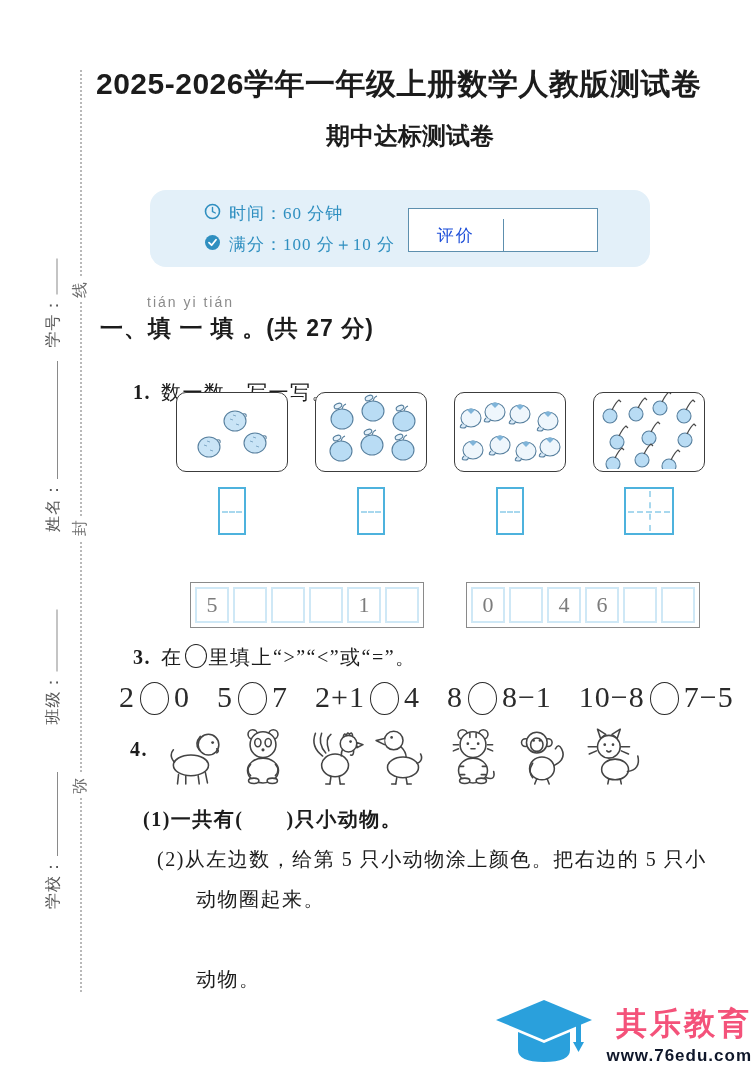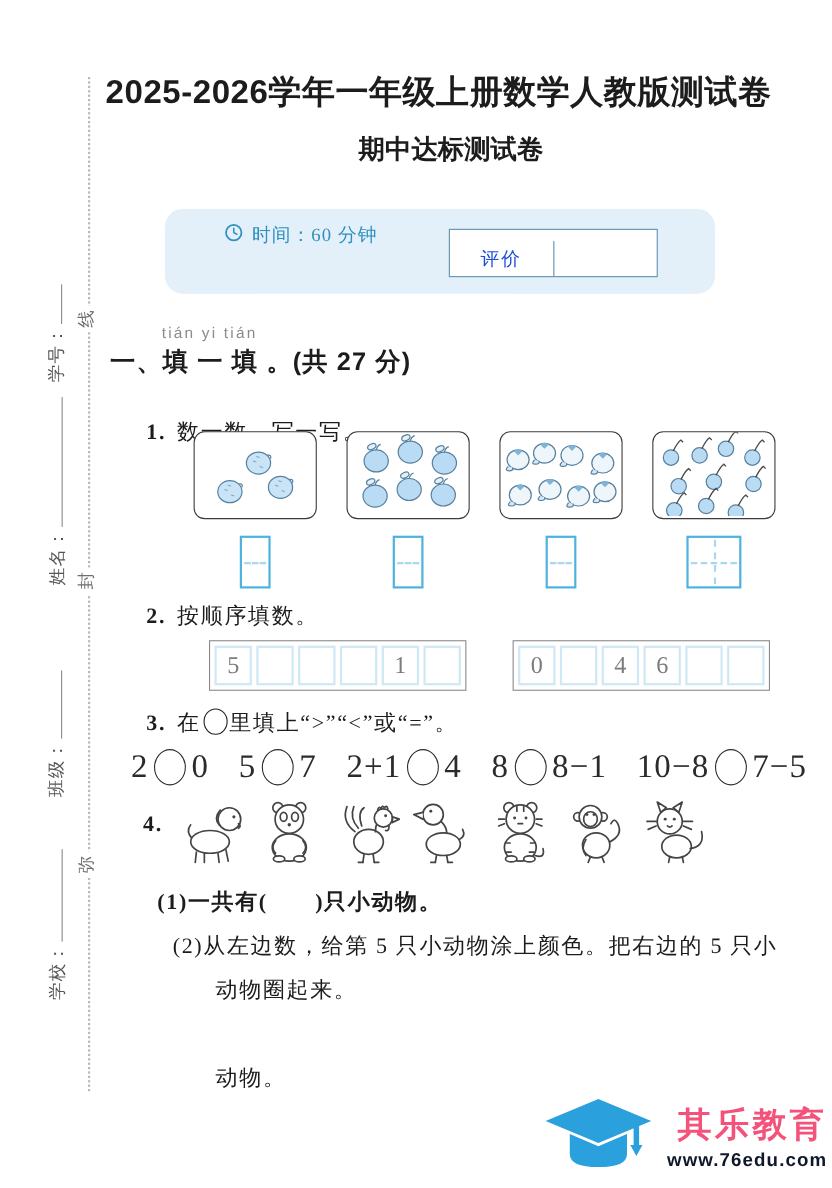--- a/index.html
+++ b/index.html
@@ -104,20 +104,29 @@
 
   <div class="info-panel">
     <div class="info-row r1">
       <span>
         <svg width="17" height="17" viewBox="0 0 17 17">
             <circle cx="8.5" cy="8.5" r="7" fill="none" stroke="#2f8fc0" stroke-width="1.6"></circle>
             <path d="M8.5 4.5 V8.5 L11.3 10" fill="none" stroke="#2f8fc0" stroke-width="1.4" stroke-linecap="round"></path>
           </svg>
       </span>
       <span>时间：60 分钟</span>
+    </div>
+    <div class="info-row r2">
+      <span>
+        <svg width="17" height="17" viewBox="0 0 17 17">
+            <circle cx="8.5" cy="8.5" r="7.5" fill="#2f8fc0"></circle>
+            <path d="M5 8.7 L7.6 11.2 L12 5.8" fill="none" stroke="#fff" stroke-width="1.8" stroke-linecap="round" stroke-linejoin="round"></path>
+          </svg>
+      </span>
+      <span>满分：100 分＋10 分</span>
     </div>
     <div class="eval-table">
       <div class="eval-cell-label">评价</div>
       <div class="eval-cell-blank"></div>
     </div>
   </div>
 
   <div class="pinyin">tián yi tián</div>
   <div class="sec-heading">一、填 一 填 。(共 27 分)</div>
 
@@ -211,23 +220,20 @@
     <path d="M21 65 q4 -8 7 -10 l2 2" fill="none" stroke="#4a4a4a" stroke-width="1.2"></path>
             <circle cx="48" cy="67" r="7" fill="#b9dcf4" stroke="#58809f" stroke-width="1.1"></circle>
     <path d="M50 61 q4 -8 7 -10 l2 2" fill="none" stroke="#4a4a4a" stroke-width="1.2"></path>
             <circle cx="75" cy="73" r="7" fill="#b9dcf4" stroke="#58809f" stroke-width="1.1"></circle>
     <path d="M77 67 q4 -8 7 -10 l2 2" fill="none" stroke="#4a4a4a" stroke-width="1.2"></path>
           </svg></div>
      <div class="ans-box wide"></div>
       </div>
     </div>
 
-  <div class="q-line" style="left:133px;top:546px;">
-    <span class="q-num">2.</span><span>按顺序填数。</span>
-  </div>
   <div class="strip-row" id="strip-row">
       <div class="strip">
         <div class="strip-cell">5</div>
         <div class="strip-cell"></div>
         <div class="strip-cell"></div>
         <div class="strip-cell"></div>
         <div class="strip-cell">1</div>
         <div class="strip-cell"></div>
       </div>
       <div class="strip">

